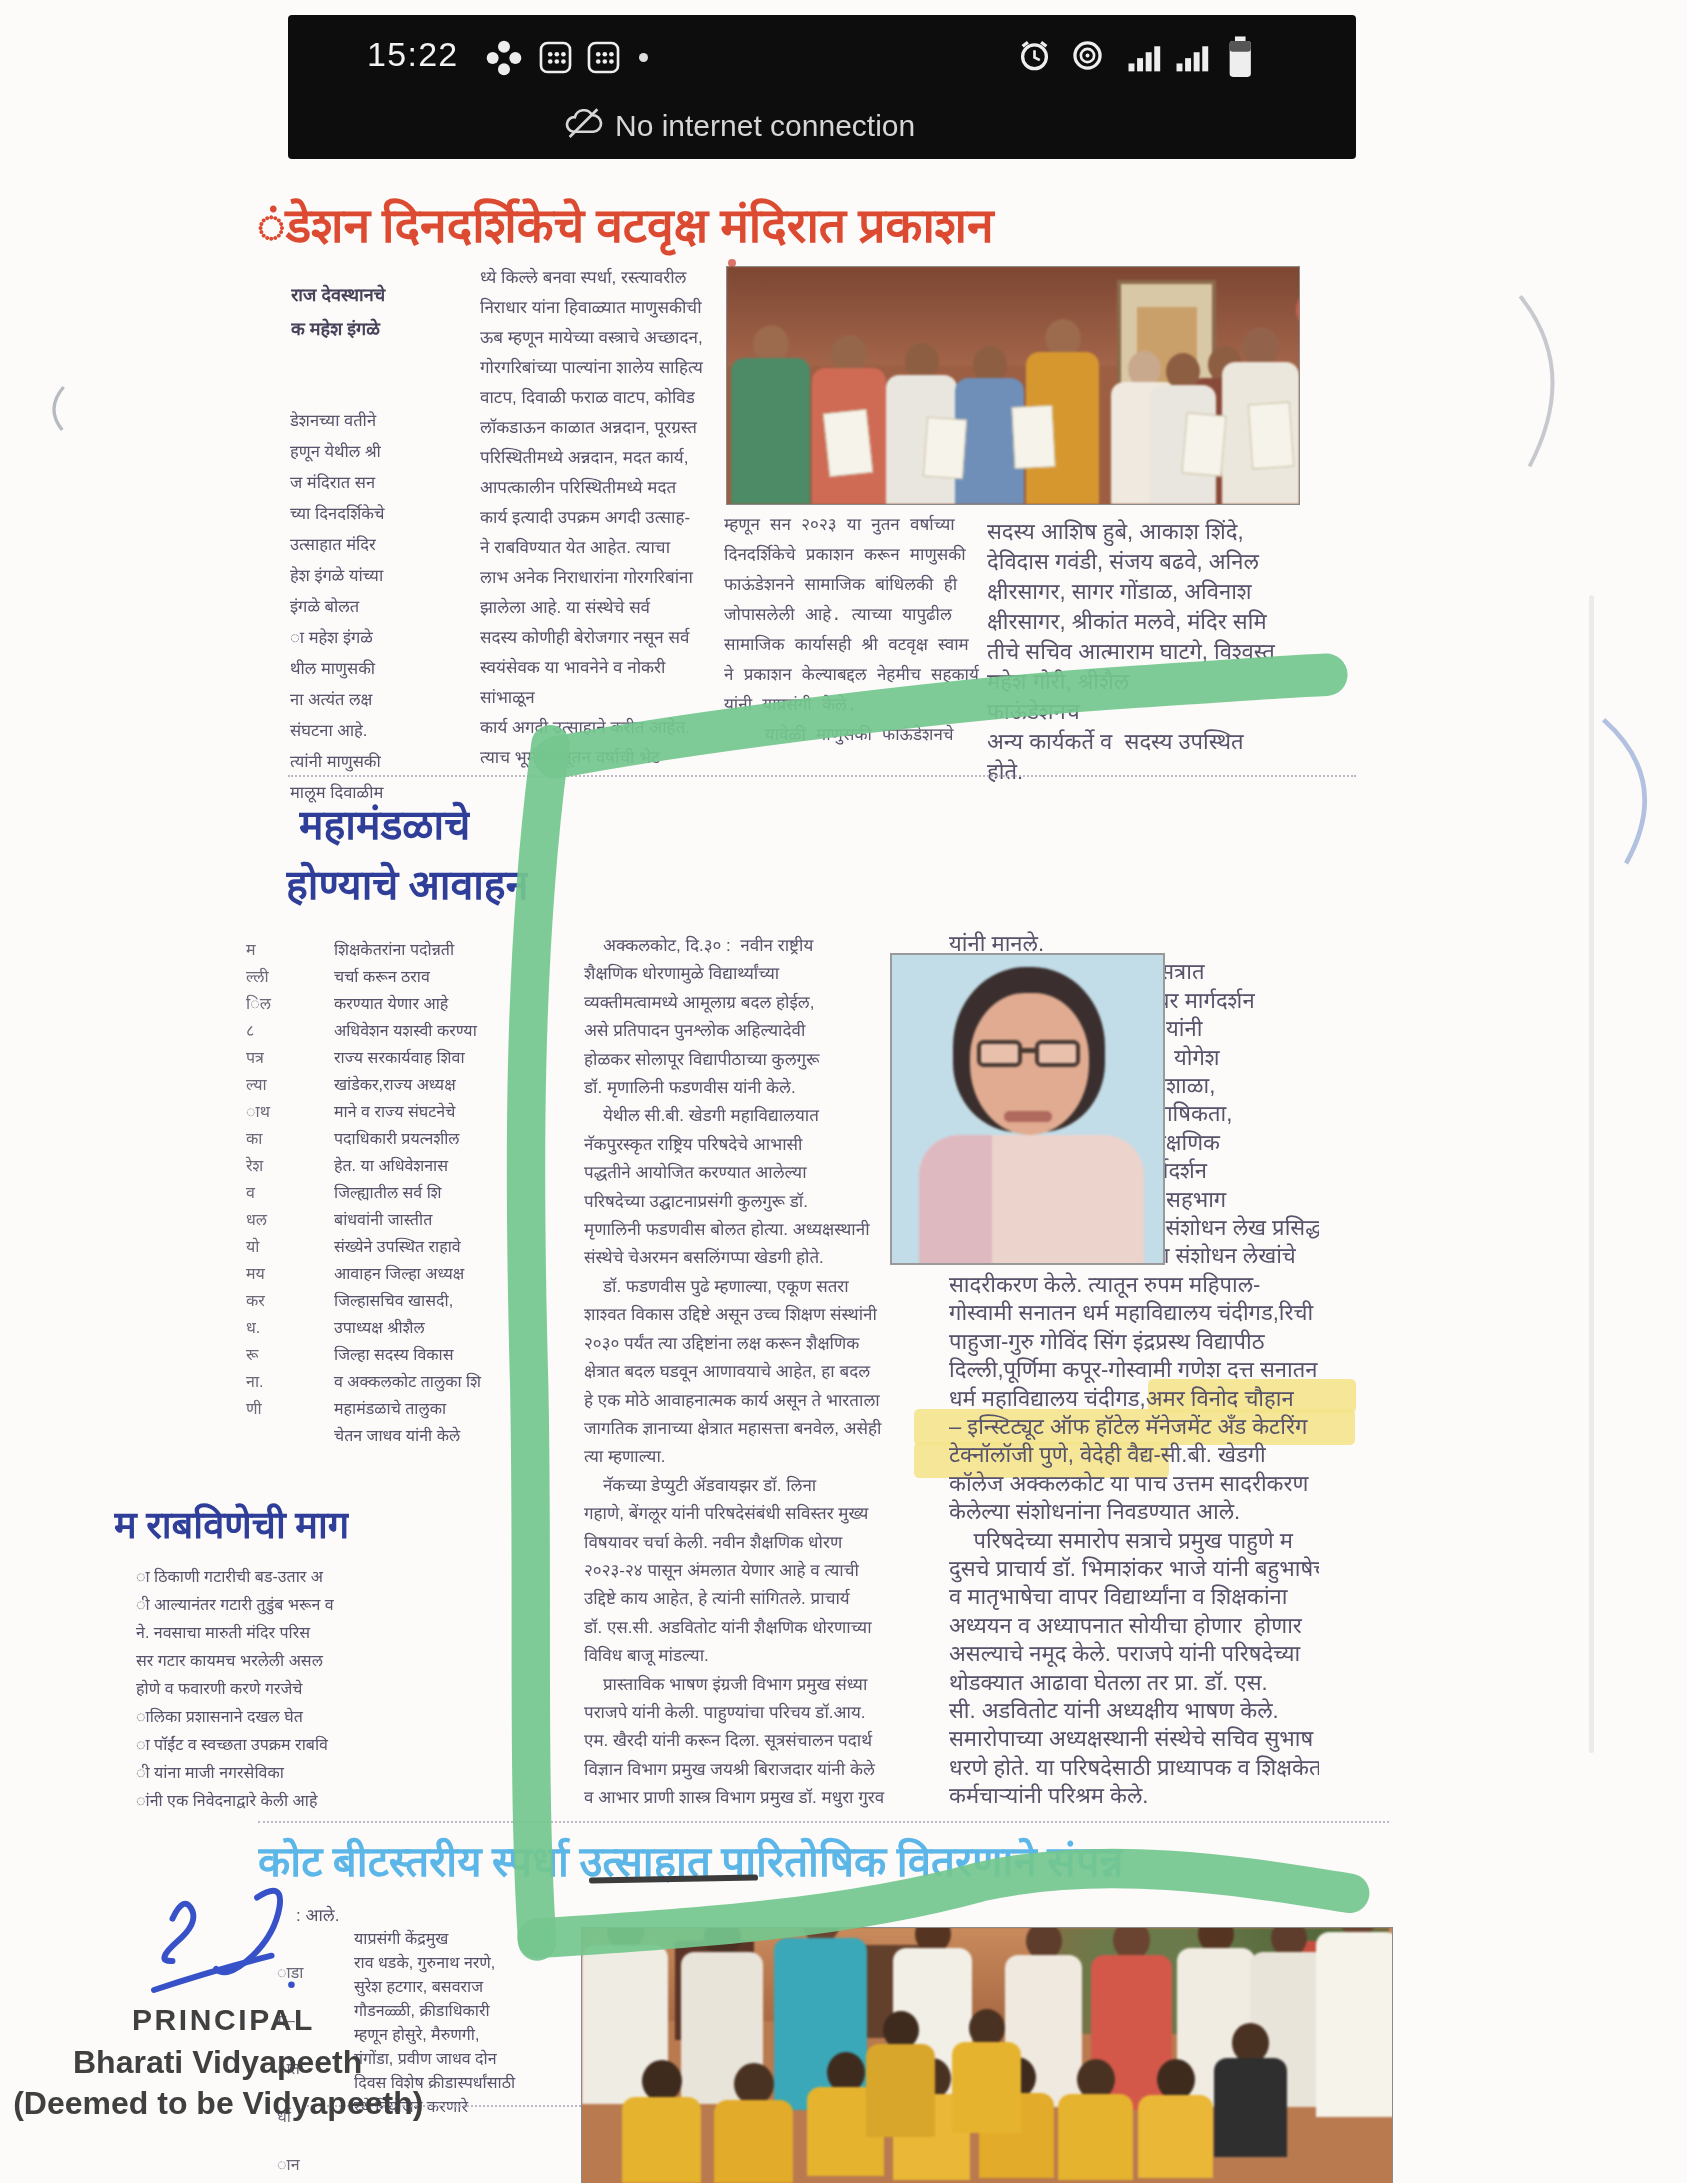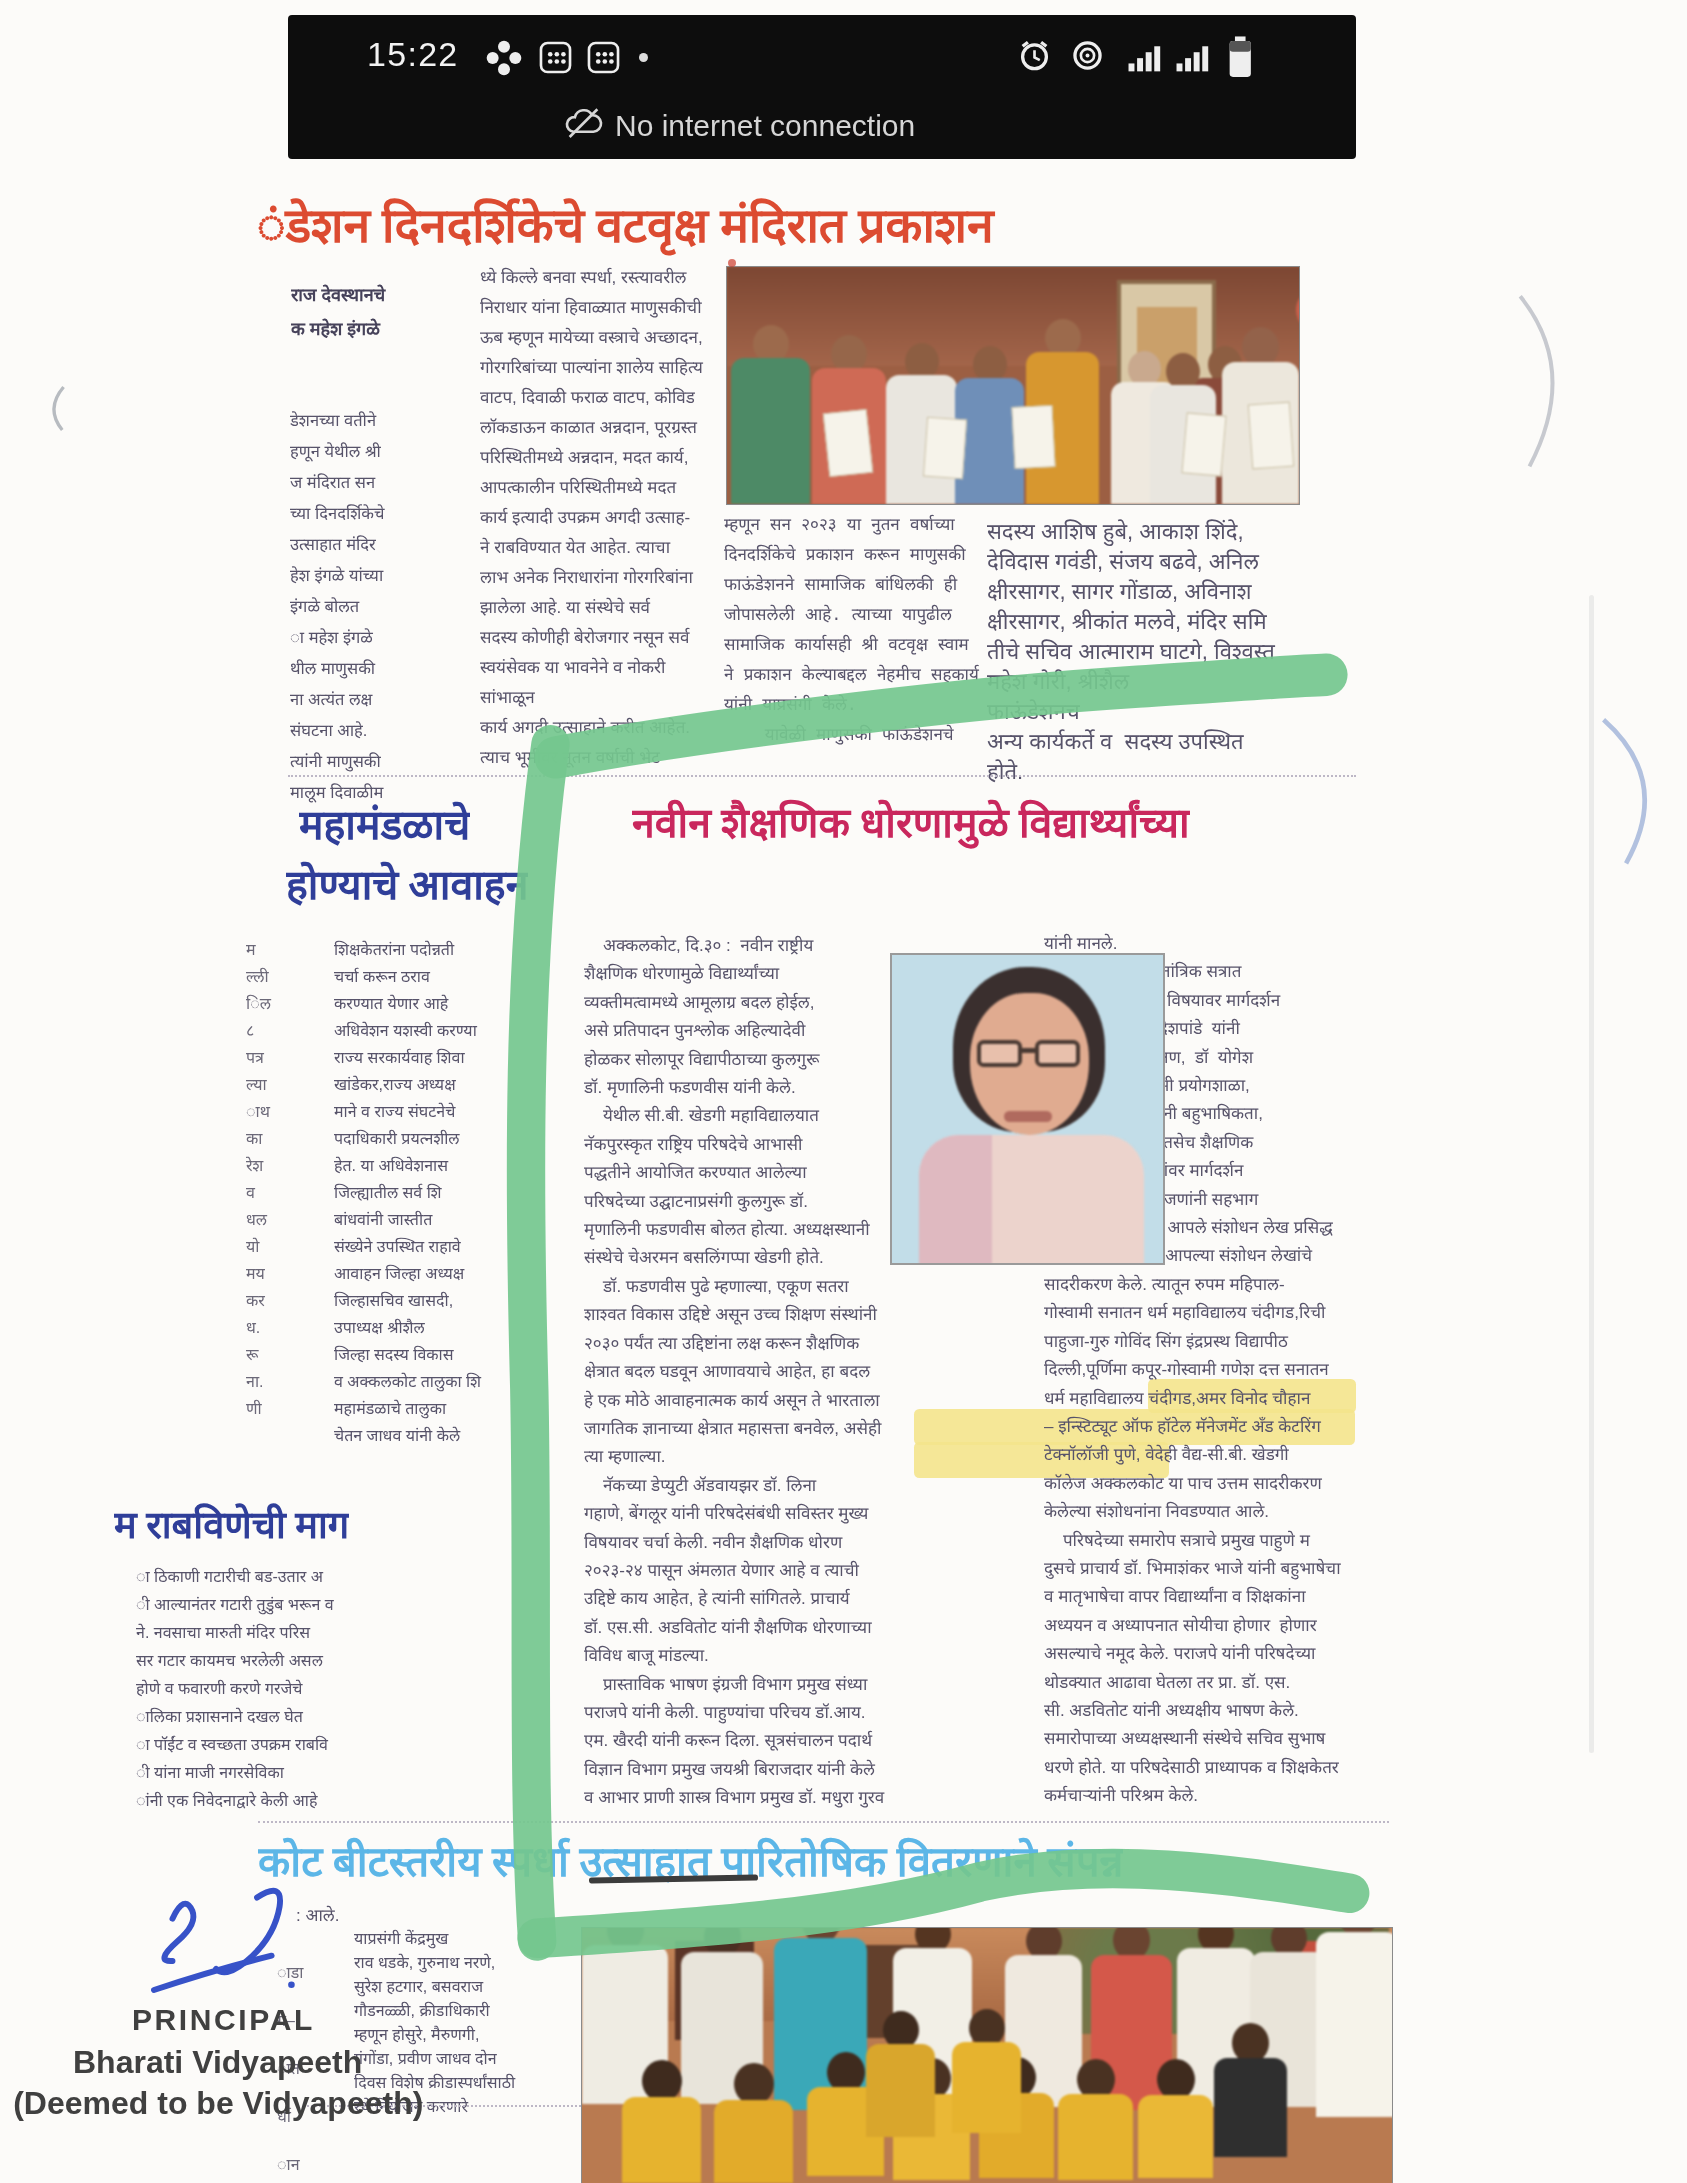--- a/index.html
+++ b/index.html
@@ -272,21 +272,20 @@
       <div class="line">ी आल्यानंतर गटारी तुडुंब भरून व</div>
       <div class="line">ने. नवसाचा मारुती मंदिर परिस</div>
       <div class="line">सर गटार कायमच भरलेली असल</div>
       <div class="line">होणे व फवारणी करणे गरजेचे</div>
       <div class="line">ालिका प्रशासनाने दखल घेत</div>
       <div class="line">ा पॉईंट व स्वच्छता उपक्रम राबवि</div>
       <div class="line">ी यांना माजी नगरसेविका</div>
       <div class="line">ांनी एक निवेदनाद्वारे केली आहे</div>
     </div>
 
-  <div class="abs headline" style="left:632px;top:793px;font-size:41px;color:#c9275d;">नवीन शैक्षणिक धोरणामुळे विद्यार्थ्यांच्या</div>
 
   <div class="abs" style="left:1148px;top:1379px;width:208px;height:34px;background:rgba(244,228,140,.9);border-radius:5.3px;"></div>
   <div class="abs" style="left:914px;top:1409px;width:441px;height:36px;background:rgba(244,228,140,.9);border-radius:5.3px;"></div>
   <div class="abs" style="left:914px;top:1442px;width:255px;height:36px;background:rgba(244,228,140,.9);border-radius:5.3px;"></div>
 
   <div class="abs col" style="left:584px;top:932px;width:394px;font-size:17px;line-height:28.4px;">
       <div class="line">    अक्कलकोट, दि.३० :  नवीन राष्ट्रीय</div>
       <div class="line">शैक्षणिक धोरणामुळे विद्यार्थ्यांच्या</div>
       <div class="line">व्यक्तीमत्वामध्ये आमूलाग्र बदल होईल,</div>
       <div class="line">असे प्रतिपादन पुनश्लोक अहिल्यादेवी</div>
@@ -311,21 +310,21 @@
       <div class="line">२०२३-२४ पासून अंमलात येणार आहे व त्याची</div>
       <div class="line">उद्दिष्टे काय आहेत, हे त्यांनी सांगितले. प्राचार्य</div>
       <div class="line">डॉ. एस.सी. अडवितोट यांनी शैक्षणिक धोरणाच्या</div>
       <div class="line">विविध बाजू मांडल्या.</div>
       <div class="line">    प्रास्ताविक भाषण इंग्रजी विभाग प्रमुख संध्या</div>
       <div class="line">पराजपे यांनी केली. पाहुण्यांचा परिचय डॉ.आय.</div>
       <div class="line">एम. खैरदी यांनी करून दिला. सूत्रसंचालन पदार्थ</div>
       <div class="line">विज्ञान विभाग प्रमुख जयश्री बिराजदार यांनी केले</div>
       <div class="line">व आभार प्राणी शास्त्र विभाग प्रमुख डॉ. मधुरा गुरव</div>
     </div>
-  <div class="abs col" style="left:1044px;top:930px;width:370px;font-size:17px;line-height:28.4px;">
+  <div class="abs col" style="left:949px;top:930px;width:370px;font-size:22px;line-height:28.4px;">
       <div class="line">यांनी मानले.</div>
       <div class="line">    त्यानंतरच्या चार तांत्रिक सत्रात</div>
       <div class="line">चार तज्ज्ञांनी विविध विषयावर मार्गदर्शन</div>
       <div class="line">केले.  डॉ.  आरती  देशपांडे  यांनी</div>
       <div class="line">बहुविद्याशाखीय शिक्षण,  डॉ  योगेश</div>
       <div class="line">दांडेकर यांनी आभासी प्रयोगशाळा,</div>
       <div class="line">डॉ नम्रता लोटिया यांनी बहुभाषिकता,</div>
       <div class="line">मातृभाषेतून शिक्षण तसेच शैक्षणिक</div>
       <div class="line">बँक क्रेडिट या विषयांवर मार्गदर्शन</div>
       <div class="line">केले. परिषदेत १५० जणांनी सहभाग</div>

